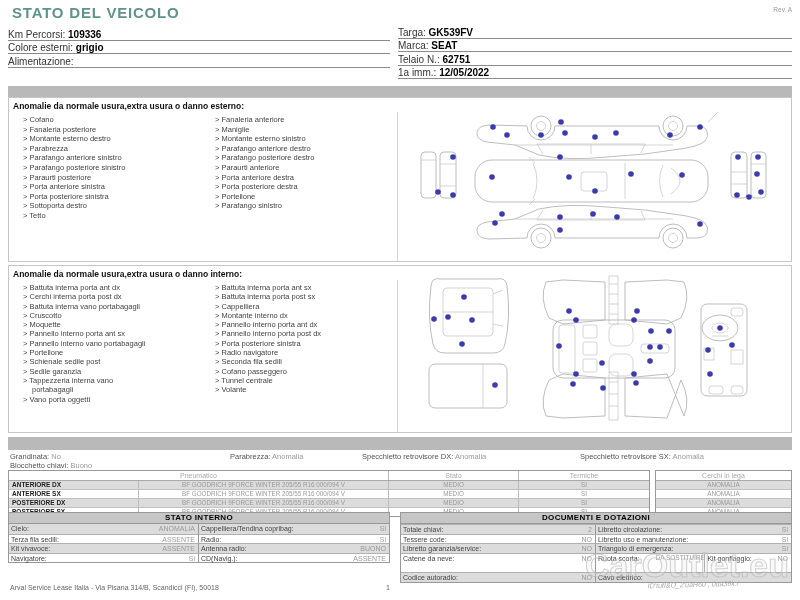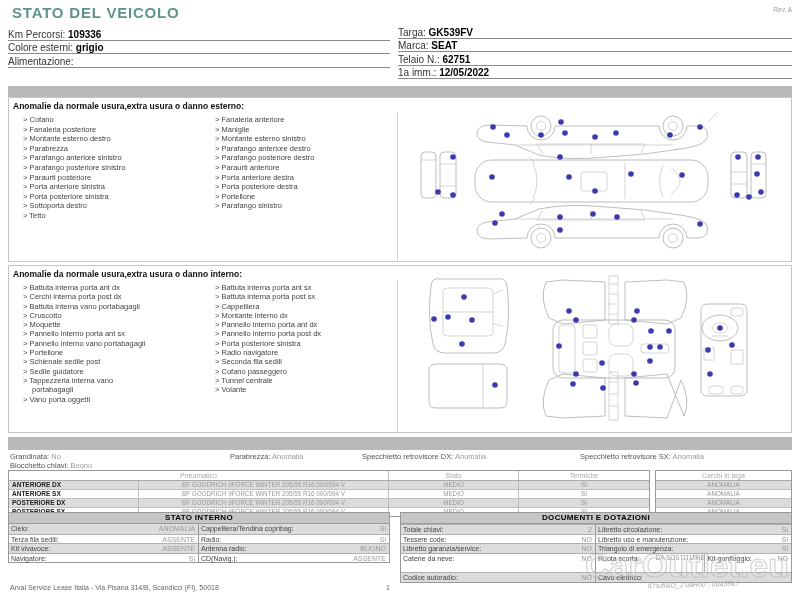--- a/index.html
+++ b/index.html
@@ -249,21 +249,21 @@
 
       <div class="li">Battuta interna porta ant dx</div>
           <div class="li">Cerchi interna porta post dx</div>
           <div class="li">Battuta interna vano portabagagli</div>
           <div class="li">Cruscotto</div>
           <div class="li">Moquette</div>
           <div class="li">Pannello interno porta ant sx</div>
           <div class="li">Pannello interno vano portabagagli</div>
           <div class="li">Portellone</div>
           <div class="li">Schienale sedile post</div>
-          <div class="li">Sedile guidatore</div>
+          <div class="li">Sedile garanzia</div>
           <div class="li">Tappezzeria interna vano portabagagli</div>
           <div class="li">Vano porta oggetti</div>
         </div>
       <div class="alist c2">
 
       <div class="li">Battuta interna porta ant sx</div>
           <div class="li">Battuta interna porta post sx</div>
           <div class="li">Cappelliera</div>
           <div class="li">Montante interno dx</div>
           <div class="li">Pannello interno porta ant dx</div>

